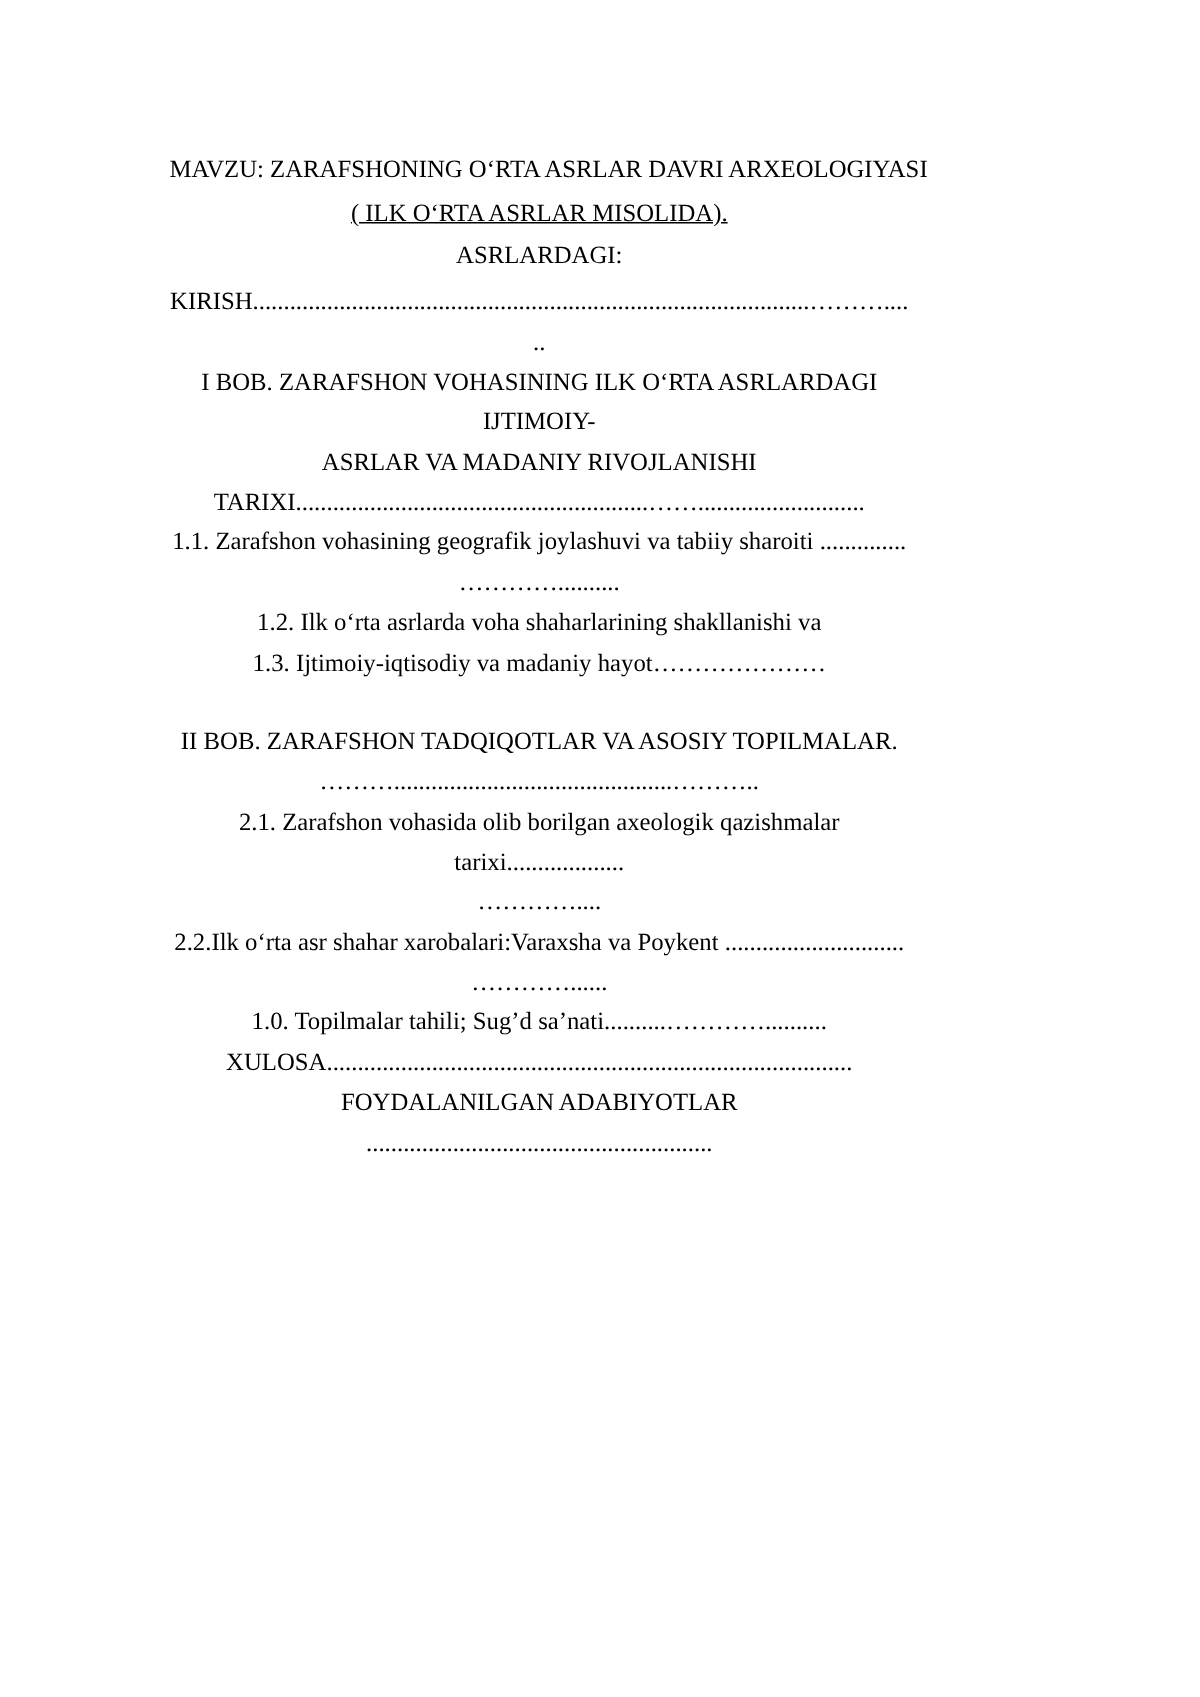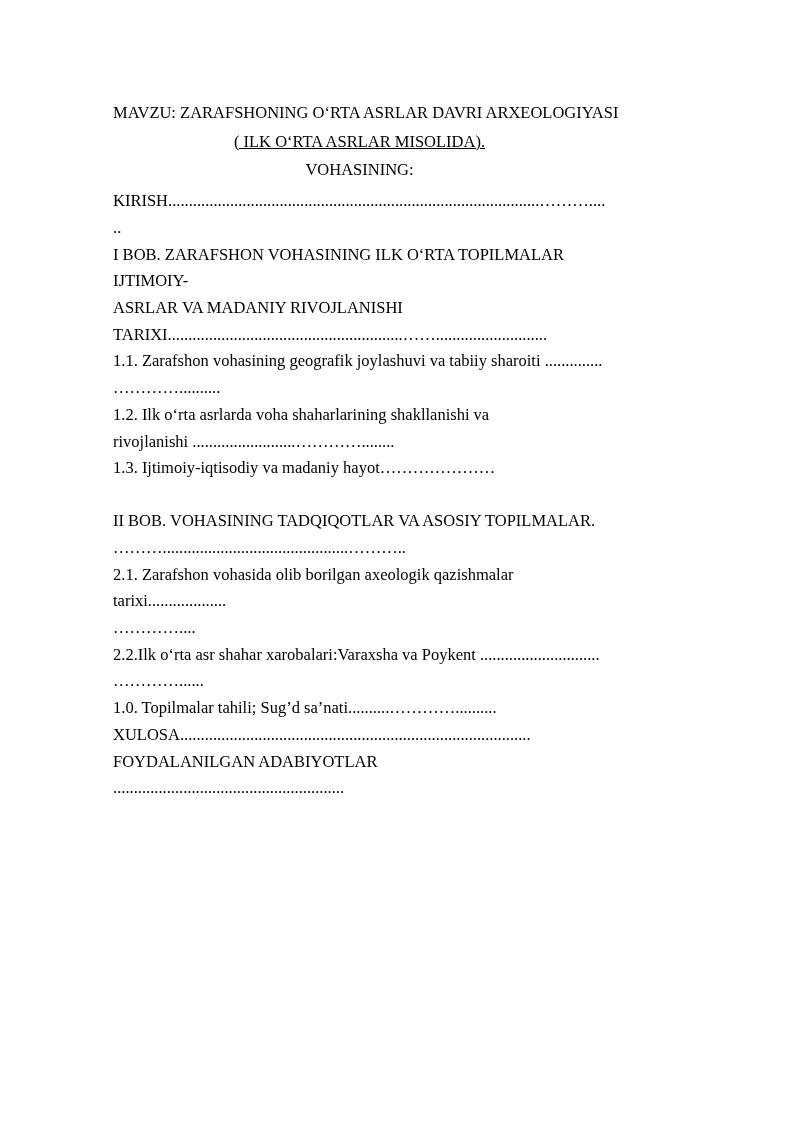--- a/index.html
+++ b/index.html
@@ -27,55 +27,54 @@
     line-height: 1.62;
   }
   .title-line {
     text-align: center;
     white-space: nowrap;
   }
   .title-line.t1 { margin-bottom: 2px; }
   .title-line.t2 { margin-bottom: 2px; text-decoration: underline; }
   .title-line.t3 { margin-bottom: 4px; }
   .para {
-    text-align: left;
+    text-align: center;
     margin: 0;
     white-space: pre-wrap;
     word-wrap: break-word;
   }
   .gap {
     height: 26px;
   }
   .indent {
     padding-left: 48px;
   }
 </style>
 </head>
 <body>
 
 <div class="page">
   <div class="doc-body">
 
     <div class="title-line t1">MAVZU: ZARAFSHONING O‘RTA ASRLAR DAVRI ARXEOLOGIYASI</div>
     <div class="title-line t2">( ILK O‘RTA ASRLAR MISOLIDA).</div>
-    <div class="title-line t3">VOHASINING:</div>
+    <div class="title-line t3">ASRLARDAGI:</div>
 
     <div class="para">KIRISH..........................................................................................………......</div>
-    <div class="para">I BOB. ZARAFSHON VOHASINING ILK O‘RTA TOPILMALAR IJTIMOIY-</div>
+    <div class="para">I BOB. ZARAFSHON VOHASINING ILK O‘RTA ASRLARDAGI IJTIMOIY-</div>
     <div class="para">ASRLAR VA MADANIY RIVOJLANISHI</div>
     <div class="para">TARIXI.........................................................……...........................</div>
     <div class="para">1.1. Zarafshon vohasining geografik joylashuvi va tabiiy sharoiti ..............</div>
     <div class="para">…………..........</div>
     <div class="para">1.2. Ilk o‘rta asrlarda voha shaharlarining shakllanishi va</div>
-    <div class="para">rivojlanishi .........................…………........</div>
     <div class="para">1.3. Ijtimoiy-iqtisodiy va madaniy hayot…………………</div>
 
     <div class="gap"></div>
 
-    <div class="para">II BOB. VOHASINING TADQIQOTLAR VA ASOSIY TOPILMALAR.</div>
+    <div class="para">II BOB. ZARAFSHON TADQIQOTLAR VA ASOSIY TOPILMALAR.</div>
     <div class="para">……….............................................………..</div>
     <div class="para">2.1. Zarafshon vohasida olib borilgan axeologik qazishmalar tarixi...................</div>
     <div class="para">…………....</div>
     <div class="para">2.2.Ilk o‘rta asr shahar xarobalari:Varaxsha va Poykent .............................</div>
     <div class="para">…………......</div>
     <div class="para">1.0. Topilmalar tahili; Sug’d sa’nati..........…………..........</div>
     <div class="para">XULOSA.....................................................................................</div>
     <div class="para">FOYDALANILGAN ADABIYOTLAR ........................................................</div>
 
   </div>

